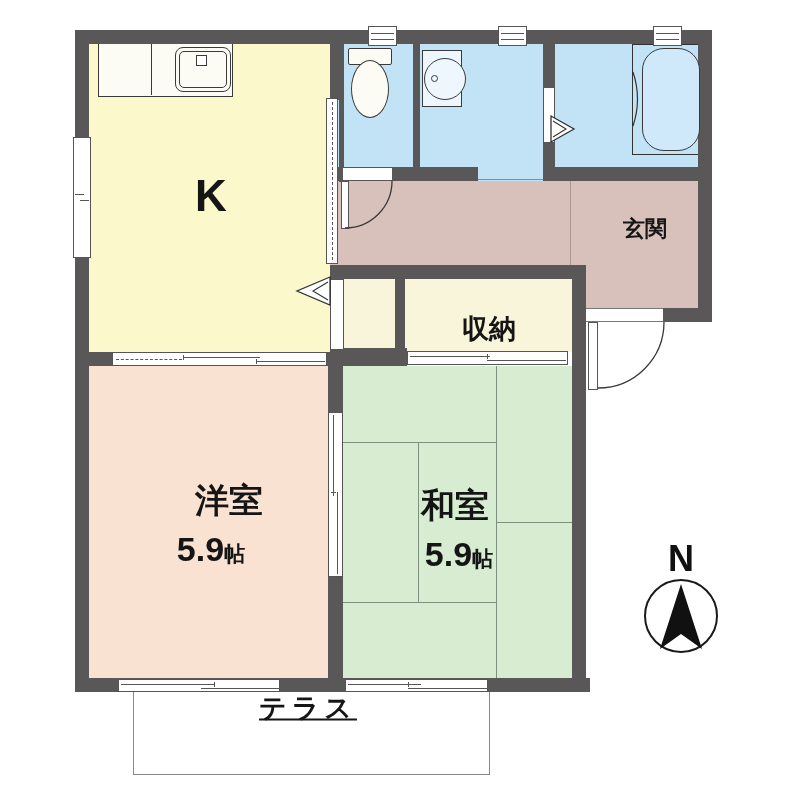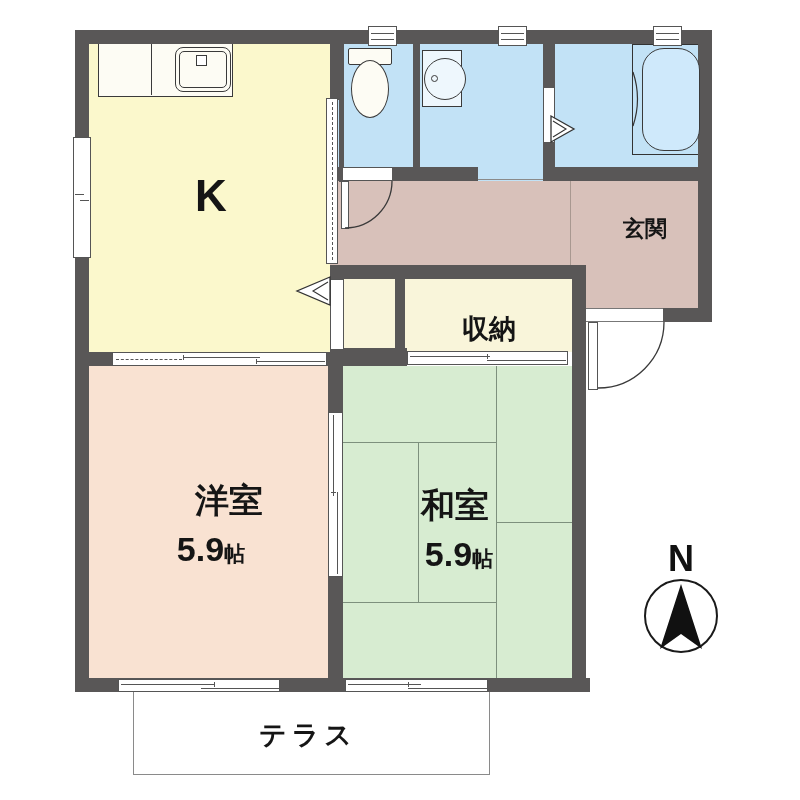--- a/index.html
+++ b/index.html
@@ -165,15 +165,15 @@
   <div class="lbl" style="left:211px;top:500px;font-size:34px;margin-left:18px;">洋室</div>
   <div class="lbl" style="left:211px;top:549px;font-size:34px;">
     <span>5.9</span><span class="unit">帖</span>
   </div>
 
   <div class="lbl" style="left:455px;top:505px;font-size:34px;">和室</div>
   <div class="lbl" style="left:459px;top:554px;font-size:34px;">
     <span>5.9</span><span class="unit">帖</span>
   </div>
 
-  <div class="lbl" style="left:308px;top:735px;font-size:27px;letter-spacing:5px;">テラス</div>
+  <div class="lbl" style="left:308px;top:708px;font-size:27px;letter-spacing:5px;text-decoration:underline;">テラス</div>
 
 </div>
 
 </body></html>

